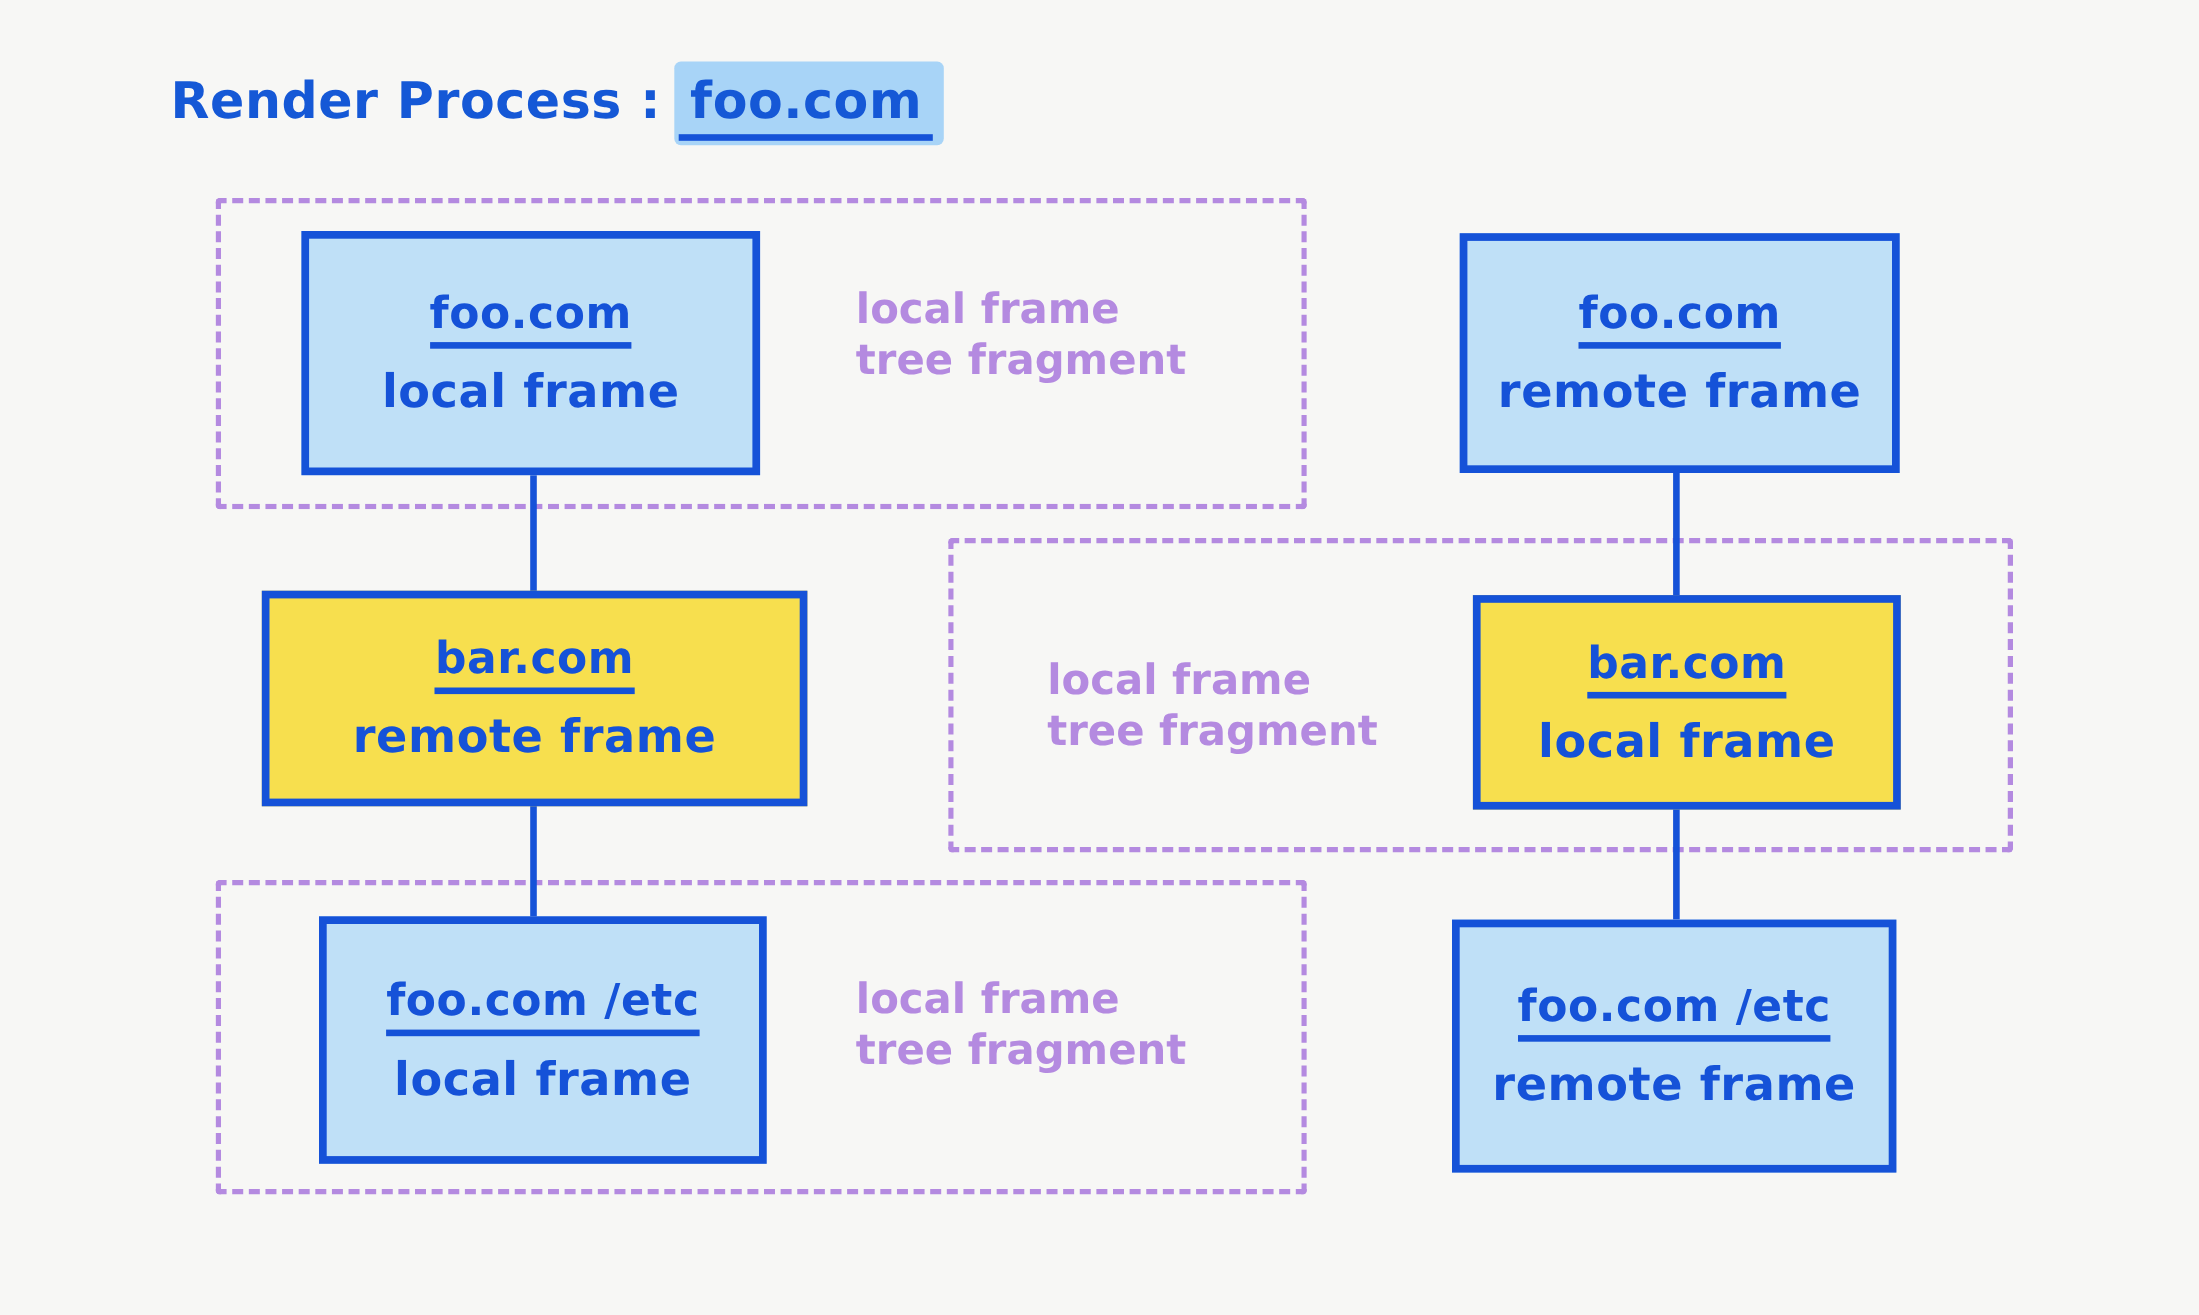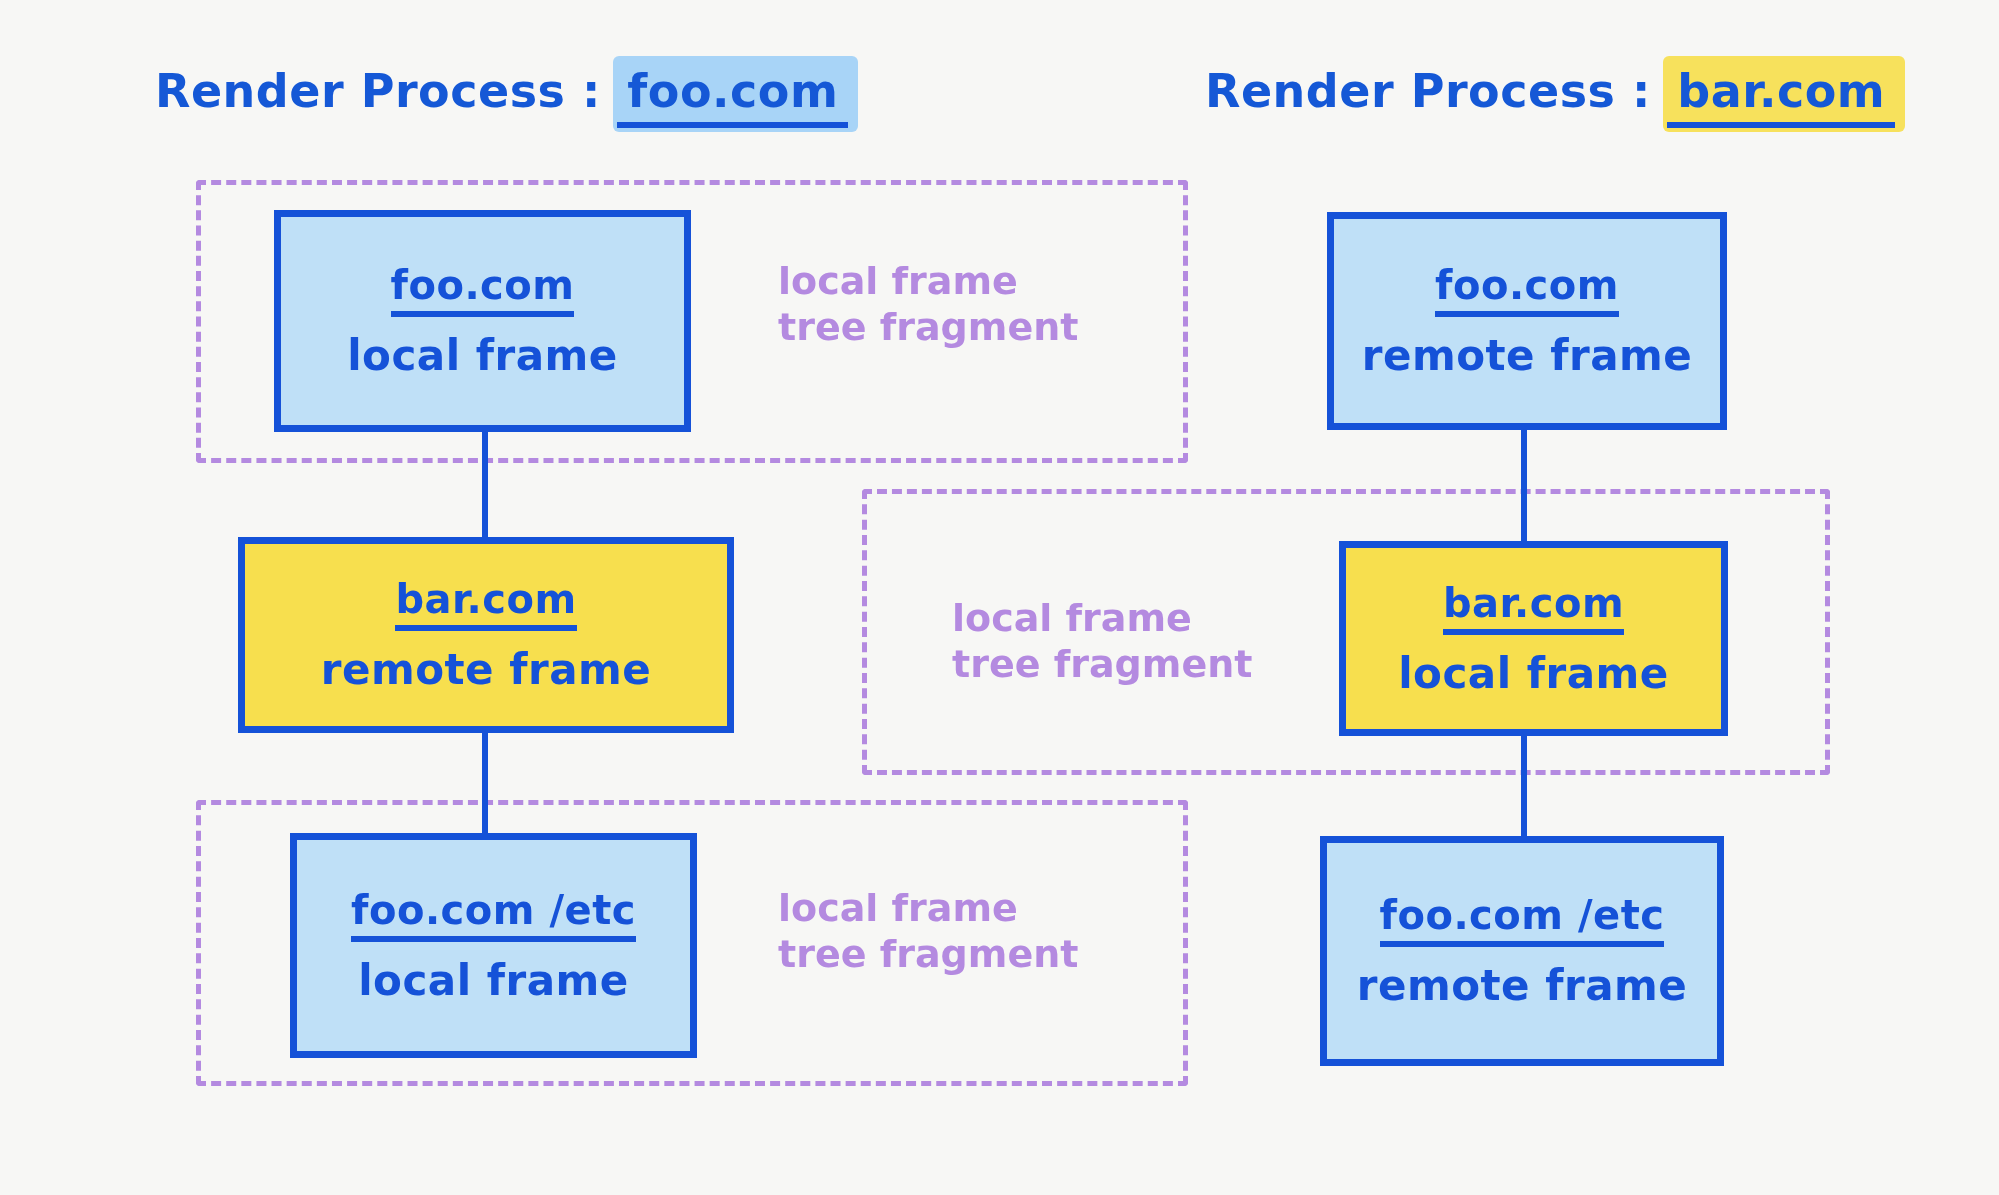--- a/index.html
+++ b/index.html
@@ -135,23 +135,20 @@
     <div class="frame-host">foo.com /etc</div>
     <div class="frame-kind">local frame</div>
   </div>
 
   <div class="annot" style="left:778px; top:258px;">local frame
 tree fragment</div>
 
   <div class="annot" style="left:778px; top:885px;">local frame
 tree fragment</div>
 
-  <div class="proc-title" style="left:1205px; top:62px;">
-    <span>Render Process : </span><span class="host"><span class="hl hl-yellow"></span><span>bar.com</span></span>
-  </div>
 
   <div class="dashed" style="left:862px; top:489px; width:968px; height:286px;"></div>
 
   <div class="conn" style="left:1521px; top:430px; height:111px;"></div>
 
   <div class="conn" style="left:1521px; top:730px; height:106px;"></div>
 
   <div class="frame-box blue" style="left:1327px; top:212px; width:400px; height:218px;">
     <div class="frame-host">foo.com</div>
     <div class="frame-kind">remote frame</div>

